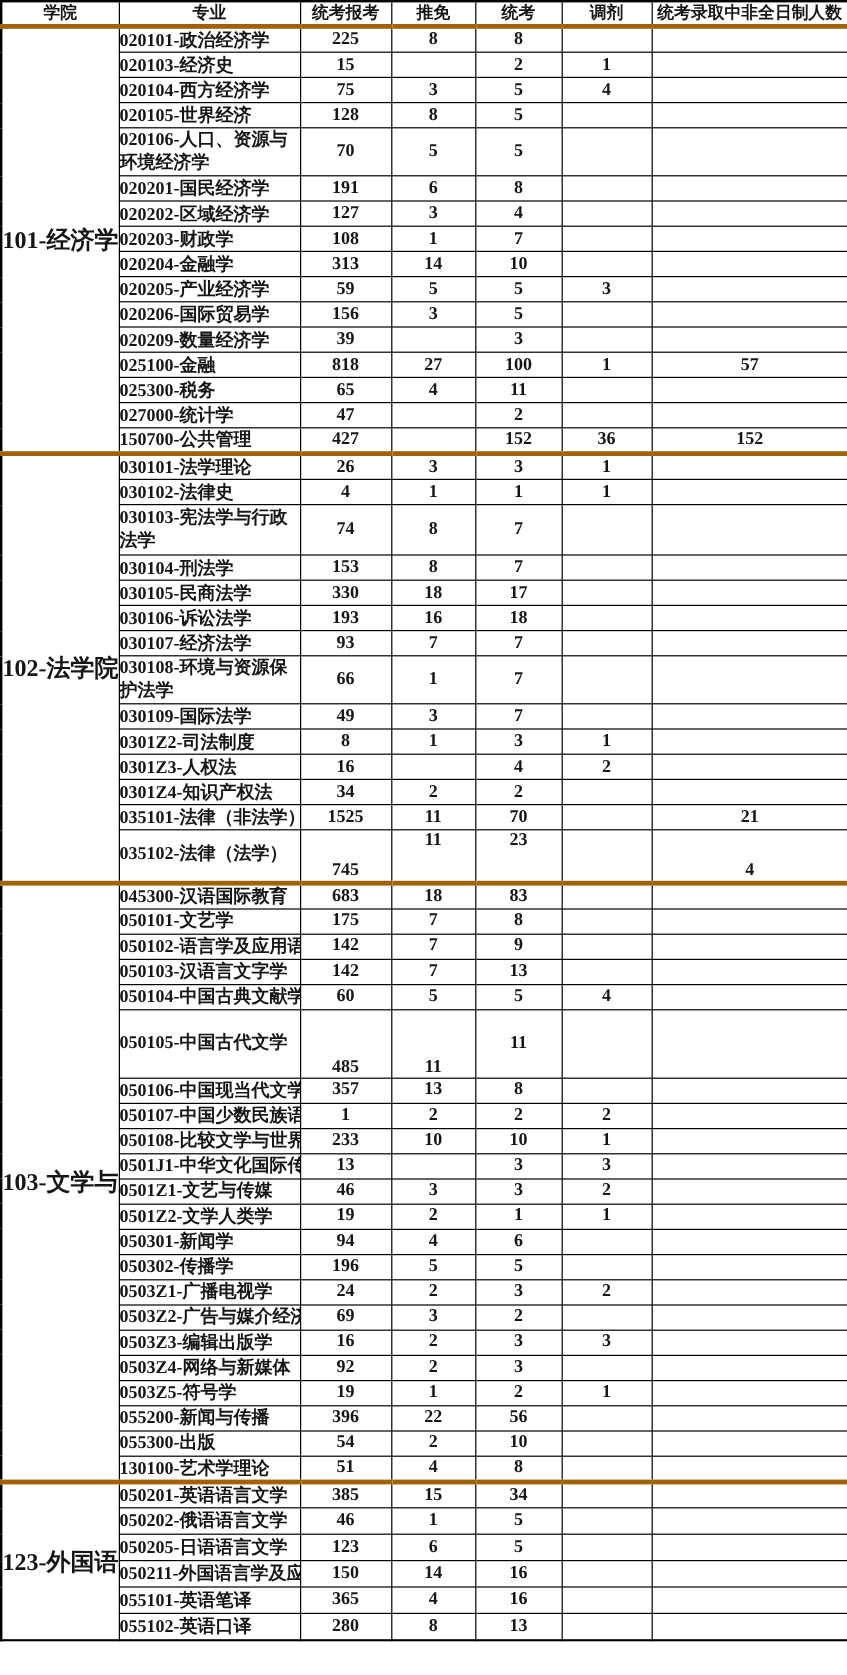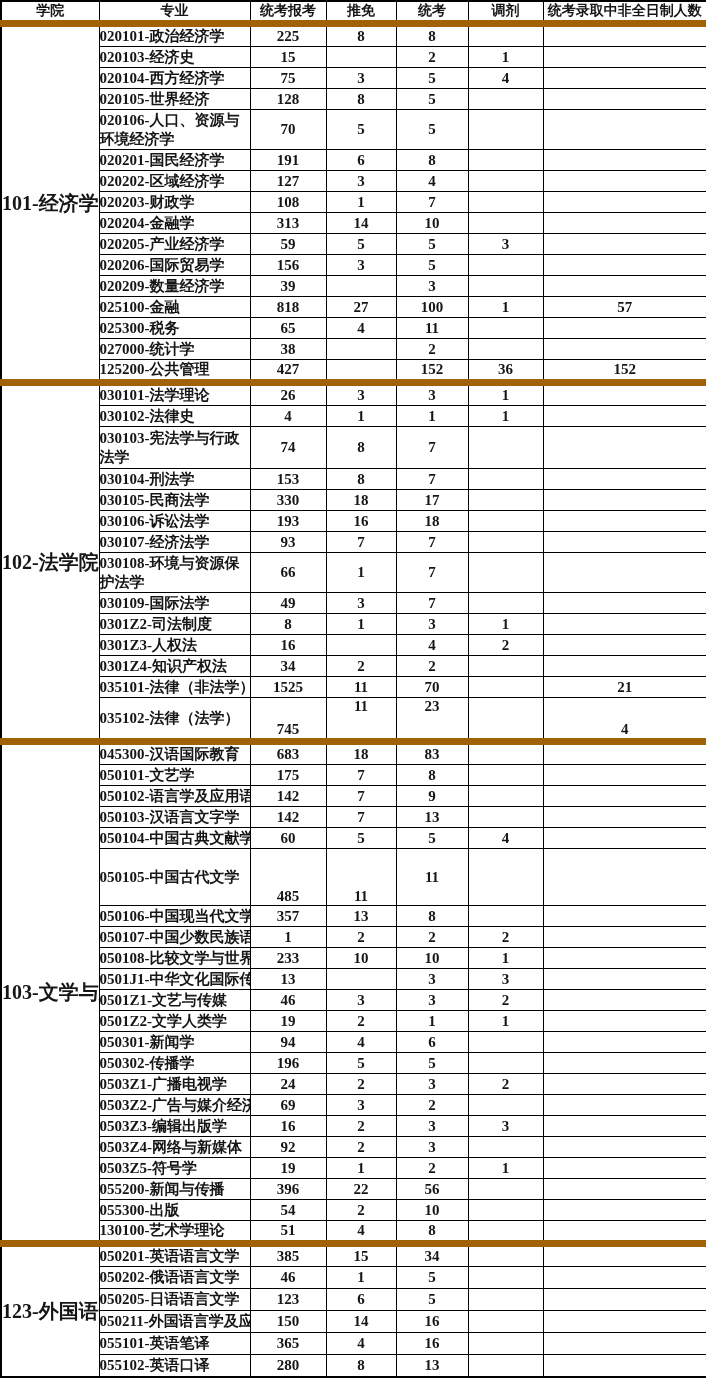--- a/index.html
+++ b/index.html
@@ -68,21 +68,21 @@
   }
   td.va-b {
     vertical-align: bottom;
     padding-bottom: 2px;
   }
   td.va-t {
     vertical-align: top;
     padding-top: 2px;
   }
   tr.group-start td {
-    border-top: 7px solid #a16207;
+    border-top: 4px solid #a16207;
   }
 </style>
 </head>
 <body>
 
 <div class="page">
   <table class="admissions">
     <colgroup id="table-cols">
         <col style="width: 98px;">
         <col style="width: 151px;">
@@ -214,28 +214,28 @@
         <tr>
           <td class="major">025300-税务</td>
           <td class="num">65</td>
           <td class="num">4</td>
           <td class="num">11</td>
           <td class="num"></td>
           <td class="num"></td>
         </tr>
         <tr>
           <td class="major">027000-统计学</td>
-          <td class="num">38</td>
-          <td class="num"></td>
-          <td class="num">2</td>
-          <td class="num"></td>
-          <td class="num"></td>
-        </tr>
-        <tr>
-          <td class="major">125200-公共管理</td>
+          <td class="num">47</td>
+          <td class="num"></td>
+          <td class="num">2</td>
+          <td class="num"></td>
+          <td class="num"></td>
+        </tr>
+        <tr>
+          <td class="major">150700-公共管理</td>
           <td class="num">427</td>
           <td class="num"></td>
           <td class="num">152</td>
           <td class="num">36</td>
           <td class="num">152</td>
         </tr>
         <tr class="group-start">
           <td class="college" rowspan="14">
             <div class="clip">102-法学院</div>
           </td>

